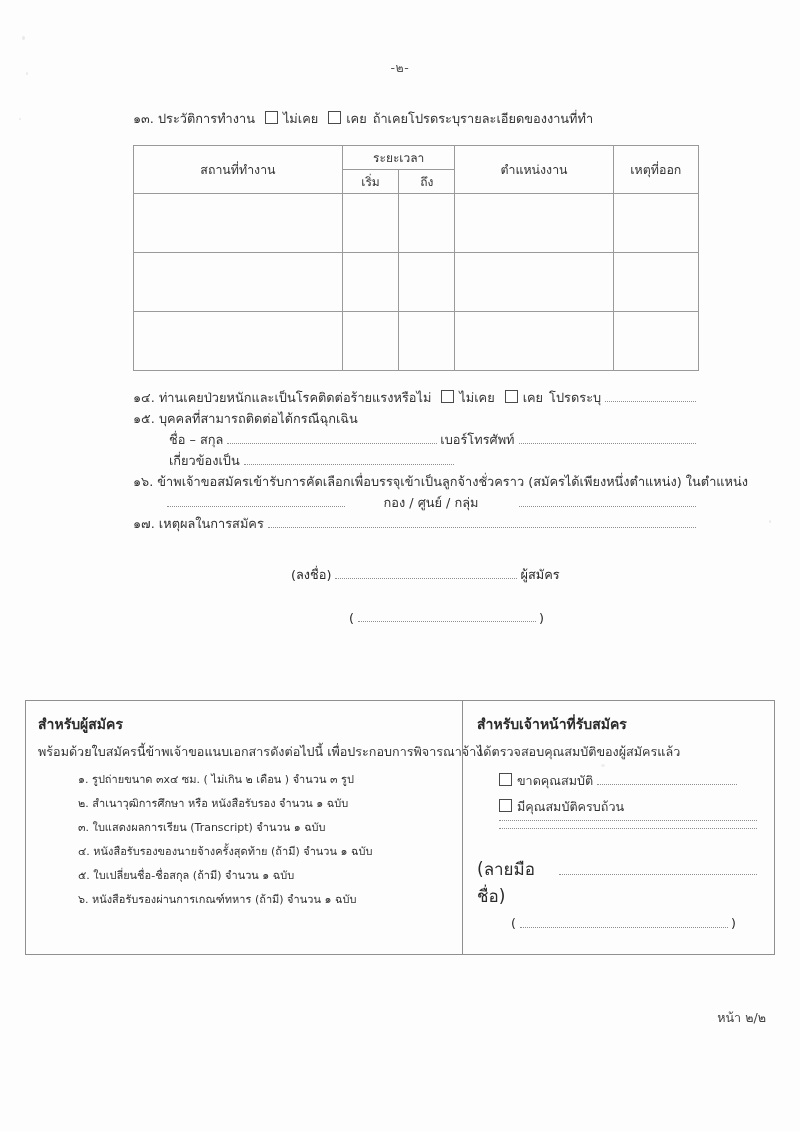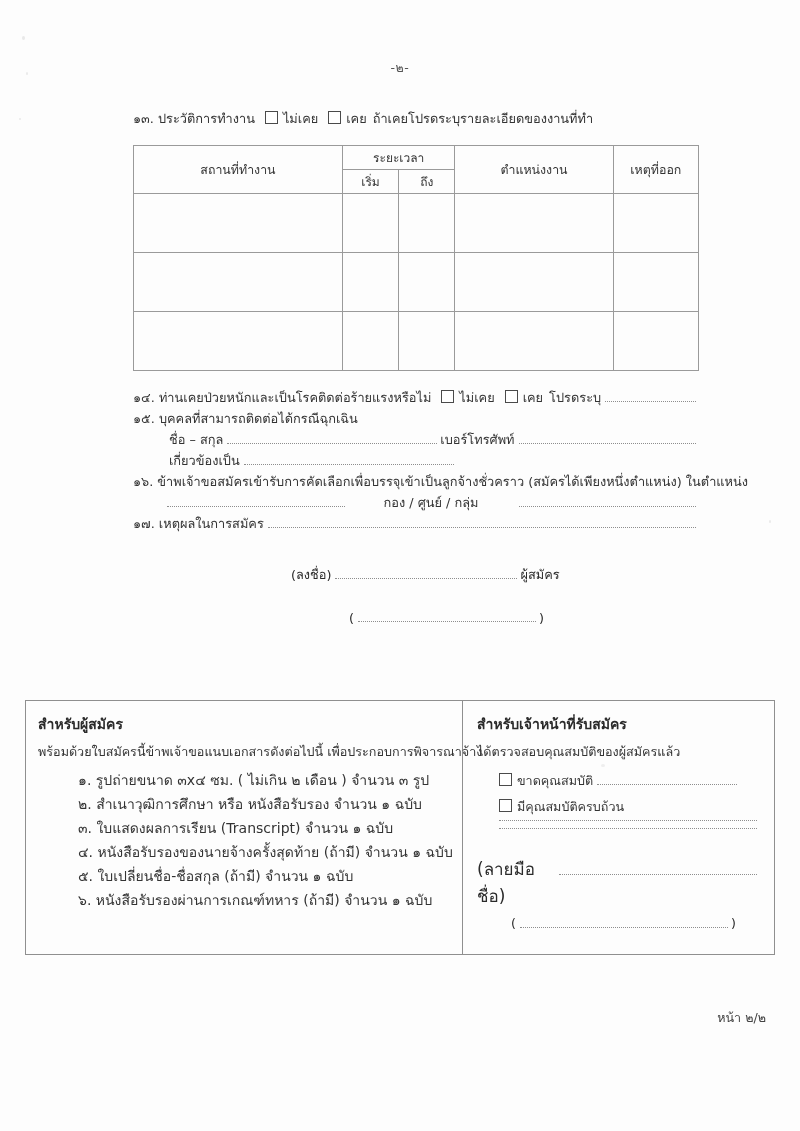--- a/index.html
+++ b/index.html
@@ -152,21 +152,21 @@
     color: #2a2a2a;
     margin-bottom: 7px;
   }
   .box-sub {
     font-size: 12.6px;
     color: #333;
     margin-bottom: 6px;
     white-space: nowrap;
   }
   .doc-item {
-    font-size: 14px;
+    font-size: 11px;
     color: #333;
     padding-left: 40px;
     line-height: 24px;
     white-space: nowrap;
   }
   .off-item {
     font-size: 12.6px;
     color: #333;
     padding-left: 22px;
     line-height: 26px;

